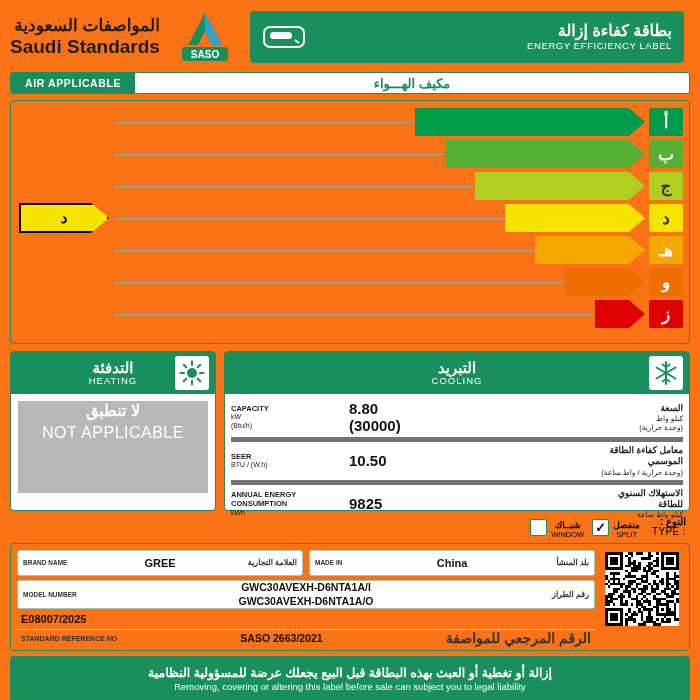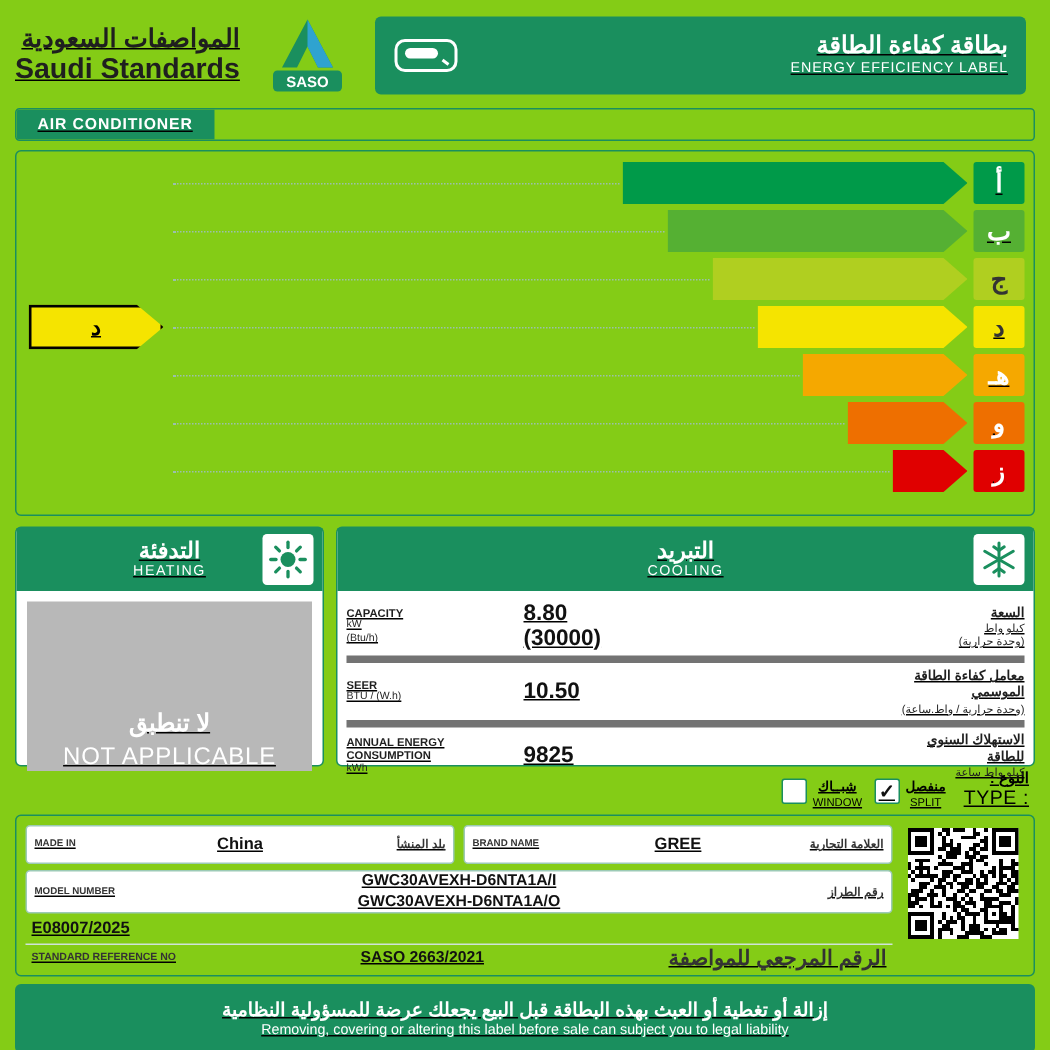--- a/index.html
+++ b/index.html
@@ -5,23 +5,22 @@
   * { box-sizing: border-box; margin: 0; padding: 0; }
   body {
     width: 700px; height: 700px;
     background: #ffffff;
     font-family: "Liberation Sans", sans-serif;
     overflow: hidden;
   }
   .label {
     position: relative;
     width: 700px; height: 700px;
-    background: #84cc16;
+    background: #f97316;
     padding: 8px 10px;
-    text-decoration: underline;
   }
 
   
   .header {
     display: flex;
     align-items: center;
     height: 58px;
     padding: 0 6px 0 0;
   }
   .saso-text {
@@ -167,24 +166,24 @@
   .panel-head .badge {
     position: absolute;
     right: 6px; top: 4px;
     width: 34px; height: 34px;
     background: #ffffff;
     border-radius: 3px;
     display: flex; align-items: center; justify-content: center;
   }
   .na-area {
     margin: 7px;
-    height: 113px;
+    height: 92px;
     background: #b8b8b8;
     display: flex; flex-direction: column;
-    align-items: center; justify-content: flex-end;
+    align-items: center; justify-content: flex-start;
     color: #ffffff;
   }
   .na-area .ar { font-size: 16px; font-weight: bold; direction: rtl; }
   .na-area .en { font-size: 16px; letter-spacing: 0.5px; margin-top: 4px; }
 
   .spec-table { padding: 4px 6px 0 6px; }
   .spec-row {
     display: flex;
     align-items: center;
     border-bottom: 5px solid #737373;
@@ -230,21 +229,21 @@
     border-radius: 2px;
     display: flex; align-items: center; justify-content: center;
     color: #111; font-size: 13px; font-weight: bold;
     background: #fff;
   }
   .chk-label { line-height: 1.05; text-align: center; }
   .chk-label .ar { font-size: 9px; font-weight: bold; direction: rtl; }
   .chk-label .en { font-size: 7.5px; }
   .type-label { line-height: 1.05; text-align: right; margin-left: 4px; }
   .type-label .ar { font-size: 10px; font-weight: bold; direction: rtl; }
-  .type-label .en { font-size: 13px; letter-spacing: 0.4px; text-align: right; }
+  .type-label .en { font-size: 10px; letter-spacing: 0.4px; text-align: right; }
 
   
   .info-box {
     margin-top: 5px;
     border: 1.5px solid #1a8f5e;
     border-radius: 4px;
     display: flex;
     height: 108px;
     padding: 6px;
     gap: 6px;
@@ -324,28 +323,29 @@
     </div>
     <div class="energy-banner">
       <div class="ac-icon">
         <svg width="44" height="30" viewBox="0 0 44 30">
           <rect x="2" y="5" width="40" height="20" rx="6" fill="none" stroke="#ffffff" stroke-width="2"></rect>
           <rect x="8" y="10" width="22" height="7" rx="3.5" fill="#ffffff"></rect>
           <line x1="33" y1="18" x2="37" y2="21" stroke="#ffffff" stroke-width="2"></line>
         </svg>
       </div>
       <div class="txt">
-        <div class="ar">بطاقة كفاءة الطاقة</div>
+        <div class="ar">بطاقة كفاءة إزالة</div>
         <div class="en">ENERGY EFFICIENCY LABEL</div>
       </div>
     </div>
   </div>
 
   <div class="type-bar">
-    <div class="left">AIR CONDITIONER</div>
+    <div class="left">AIR APPLICABLE</div>
+    <div class="right">مكيف الهـــواء</div>
   </div>
 
   <div class="scale-box">
     <div id="grade-rows">
         <div class="grade-row">
           <div class="marker-slot"></div>
           <div class="dotline"></div>
           <div class="arrow" style="background: rgb(0, 154, 73); width: 230px;"></div>
           <div class="letter-box" style="background: rgb(0, 154, 73); color: rgb(255, 255, 255);">أ</div>
         </div>
@@ -472,28 +472,28 @@
       <div class="type-label">
         <div class="ar">النوع :</div>
         <div class="en">TYPE :</div>
       </div>
     </div>
 
   <div class="info-box">
     <div class="info-left">
       <div class="field-row">
         <div class="field">
+          <span class="en-lab">BRAND NAME</span>
+          <span class="val">GREE</span>
+          <span class="ar-lab">العلامة التجارية</span>
+        </div>
+        <div class="field">
           <span class="en-lab">MADE IN</span>
           <span class="val">China</span>
           <span class="ar-lab">بلد المنشأ</span>
-        </div>
-        <div class="field">
-          <span class="en-lab">BRAND NAME</span>
-          <span class="val">GREE</span>
-          <span class="ar-lab">العلامة التجارية</span>
         </div>
       </div>
       <div class="field model">
         <span class="en-lab">MODEL NUMBER</span>
         <span class="val" id="model-value">
             <div>GWC30AVEXH-D6NTA1A/I</div>
             <div>GWC30AVEXH-D6NTA1A/O</div>
           </span>
         <span class="ar-lab">رقم الطراز</span>
       </div>

